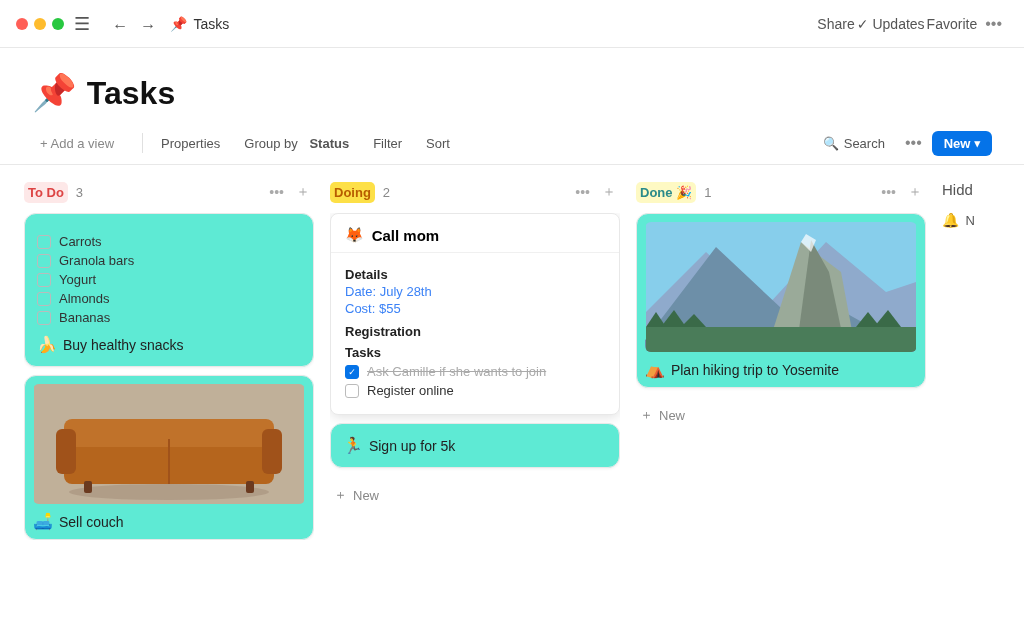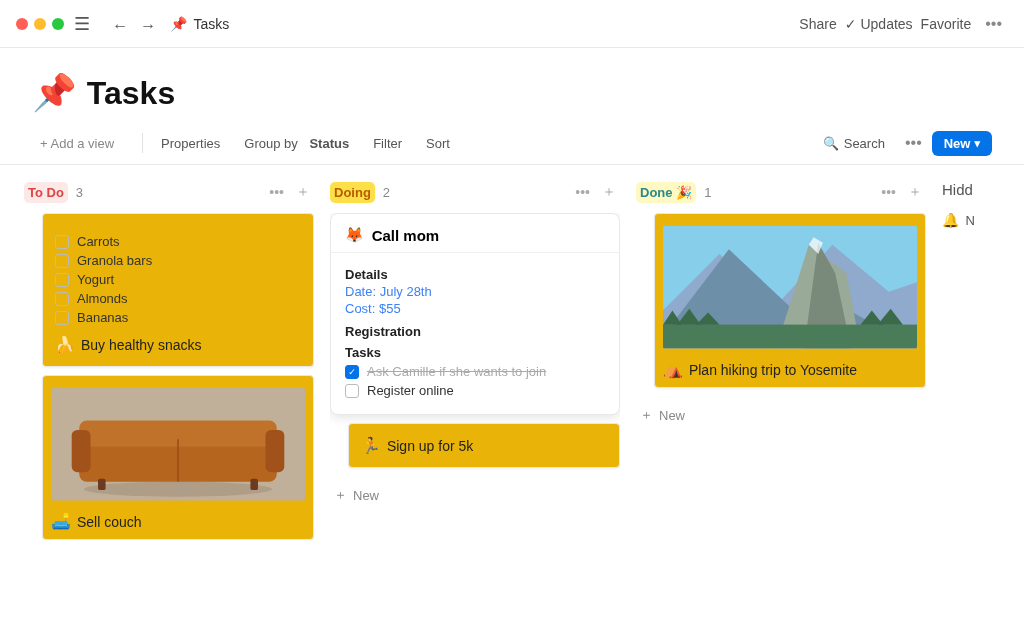--- a/index.html
+++ b/index.html
@@ -14,21 +14,21 @@
     .titlebar-left { display: flex; align-items: center; gap: 10px; }
     .traffic-lights { display: flex; gap: 6px; }
     .tl { width: 12px; height: 12px; border-radius: 50%; }
     .tl-red { background: #ff5f57; }
     .tl-yellow { background: #febc2e; }
     .tl-green { background: #28c840; }
     .titlebar-nav { display: flex; gap: 4px; margin-left: 8px; }
     .nav-btn { background: none; border: none; cursor: pointer; color: #555; font-size: 16px; padding: 2px 4px; }
     .hamburger { background: none; border: none; cursor: pointer; color: #555; font-size: 18px; }
     .page-title-bar { display: flex; align-items: center; gap: 6px; font-size: 14px; color: #333; }
-    .titlebar-right { display: flex; align-items: center; gap: 8px; }
+    .titlebar-right { display: flex; align-items: center; gap: 2px; }
     .titlebar-action { background: none; border: none; cursor: pointer; font-size: 14px; color: #555; display: flex; align-items: center; gap: 4px; }
     .titlebar-more { font-size: 18px; }
 
     
     .page-header {
       padding: 24px 32px 12px 32px;
       display: flex; align-items: center; gap: 10px;
     }
     .page-icon { font-size: 36px; }
     .page-name { font-size: 32px; font-weight: 700; color: #111; }
@@ -69,22 +69,22 @@
     .col-done { background: #fef9c3; color: #2a8a8a; }
     .column-count { font-size: 13px; color: #888; font-weight: 500; }
     .column-header-actions { margin-left: auto; display: flex; align-items: center; gap: 4px; }
     .col-action-btn { background: none; border: none; cursor: pointer; color: #aaa; font-size: 14px; padding: 2px 4px; }
 
     
     .cards { display: flex; flex-direction: column; gap: 8px; overflow-y: auto; }
 
     
     .card {
-      background: #eab308; border: 1px solid #e8e8e8; border-radius: 4px; padding: 12px;
-      cursor: pointer; box-shadow: 0 1px 3px rgba(0,0,0,0.06); margin-left: 18px;
+      background: #5eead4; border: 1px solid #e8e8e8; border-radius: 12px; padding: 12px;
+      cursor: pointer; box-shadow: 0 1px 3px rgba(0,0,0,0.06);
     }
     .card-title { font-size: 14px; color: #222; font-weight: 500; display: flex; align-items: center; gap: 6px; }
     .card-title .emoji { font-size: 16px; }
 
     
     .checklist { margin-top: 8px; display: flex; flex-direction: column; gap: 4px; }
     .check-item { display: flex; align-items: center; gap: 8px; font-size: 13px; color: #333; }
     .check-box { width: 14px; height: 14px; border: 1.5px solid #bbb; border-radius: 3px; flex-shrink: 0; }
 
     

